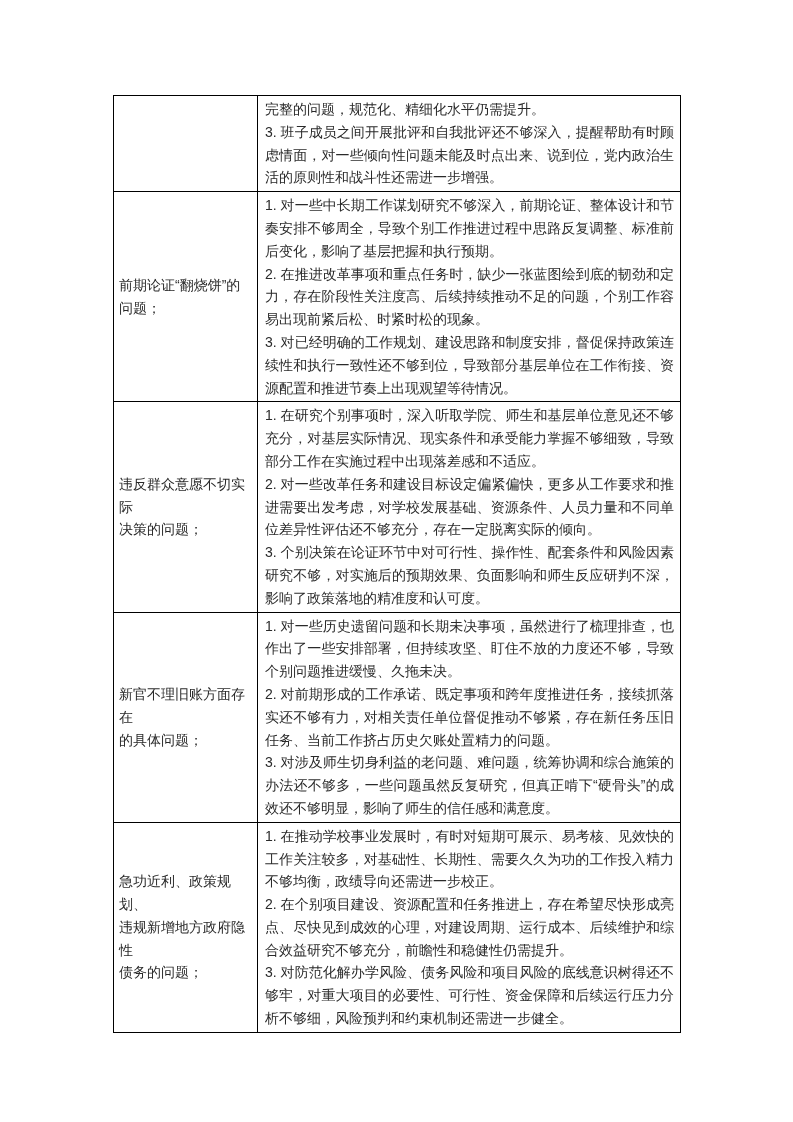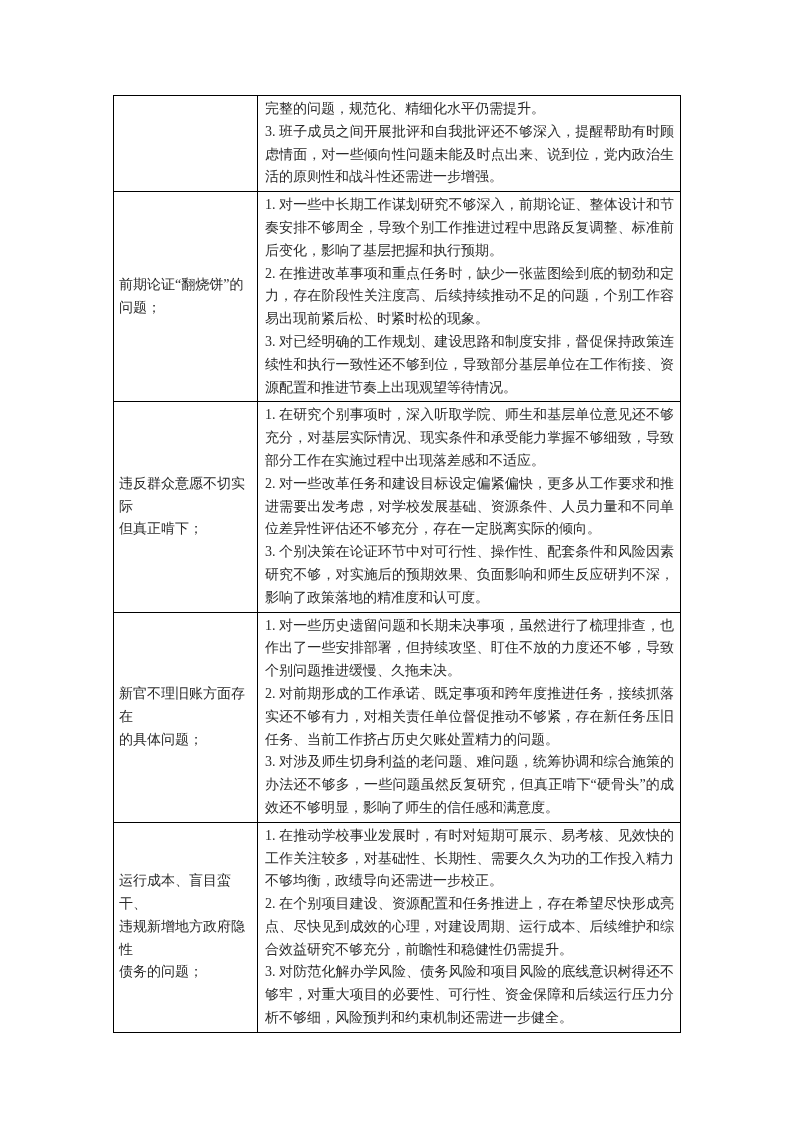--- a/index.html
+++ b/index.html
@@ -6,21 +6,21 @@
     margin: 0;
     padding: 0;
     background: #ffffff;
   }
   .page {
     position: relative;
     width: 793px;
     height: 1122px;
     background: #ffffff;
     overflow: hidden;
-    font-family: Liberation Serif, serif;
+    font-family: Liberation Sans, sans-serif;
   }
   table.doc-table {
     position: absolute;
     left: 113px;
     top: 95px;
     width: 567px;
     border-collapse: collapse;
     table-layout: fixed;
     font-size: 14px;
     line-height: 22.8px;
@@ -80,42 +80,42 @@
         </td>
         <td class="detail-cell">
           <p>1. 对一些中长期工作谋划研究不够深入，前期论证、整体设计和节奏安排不够周全，导致个别工作推进过程中思路反复调整、标准前后变化，影响了基层把握和执行预期。</p>
           <p>2. 在推进改革事项和重点任务时，缺少一张蓝图绘到底的韧劲和定力，存在阶段性关注度高、后续持续推动不足的问题，个别工作容易出现前紧后松、时紧时松的现象。</p>
           <p>3. 对已经明确的工作规划、建设思路和制度安排，督促保持政策连续性和执行一致性还不够到位，导致部分基层单位在工作衔接、资源配置和推进节奏上出现观望等待情况。</p>
         </td>
       </tr>
       <tr class="r2">
         <td class="label-cell">
           <div class="label-text">违反群众意愿不切实际
-但真正啃下；</div>
+决策的问题；</div>
         </td>
         <td class="detail-cell">
           <p>1. 在研究个别事项时，深入听取学院、师生和基层单位意见还不够充分，对基层实际情况、现实条件和承受能力掌握不够细致，导致部分工作在实施过程中出现落差感和不适应。</p>
           <p>2. 对一些改革任务和建设目标设定偏紧偏快，更多从工作要求和推进需要出发考虑，对学校发展基础、资源条件、人员力量和不同单位差异性评估还不够充分，存在一定脱离实际的倾向。</p>
           <p>3. 个别决策在论证环节中对可行性、操作性、配套条件和风险因素研究不够，对实施后的预期效果、负面影响和师生反应研判不深，影响了政策落地的精准度和认可度。</p>
         </td>
       </tr>
       <tr class="r3">
         <td class="label-cell">
           <div class="label-text">新官不理旧账方面存在
 的具体问题；</div>
         </td>
         <td class="detail-cell">
           <p>1. 对一些历史遗留问题和长期未决事项，虽然进行了梳理排查，也作出了一些安排部署，但持续攻坚、盯住不放的力度还不够，导致个别问题推进缓慢、久拖未决。</p>
           <p>2. 对前期形成的工作承诺、既定事项和跨年度推进任务，接续抓落实还不够有力，对相关责任单位督促推动不够紧，存在新任务压旧任务、当前工作挤占历史欠账处置精力的问题。</p>
           <p>3. 对涉及师生切身利益的老问题、难问题，统筹协调和综合施策的办法还不够多，一些问题虽然反复研究，但真正啃下“硬骨头”的成效还不够明显，影响了师生的信任感和满意度。</p>
         </td>
       </tr>
       <tr class="r4">
         <td class="label-cell">
-          <div class="label-text">运行成本、盲目蛮干、
+          <div class="label-text">急功近利、政策规划、
 违规新增地方政府隐性
 债务的问题；</div>
         </td>
         <td class="detail-cell">
           <p>1. 在推动学校事业发展时，有时对短期可展示、易考核、见效快的工作关注较多，对基础性、长期性、需要久久为功的工作投入精力不够均衡，政绩导向还需进一步校正。</p>
           <p>2. 在个别项目建设、资源配置和任务推进上，存在希望尽快形成亮点、尽快见到成效的心理，对建设周期、运行成本、后续维护和综合效益研究不够充分，前瞻性和稳健性仍需提升。</p>
           <p>3. 对防范化解办学风险、债务风险和项目风险的底线意识树得还不够牢，对重大项目的必要性、可行性、资金保障和后续运行压力分析不够细，风险预判和约束机制还需进一步健全。</p>
         </td>
       </tr>
     </tbody>

